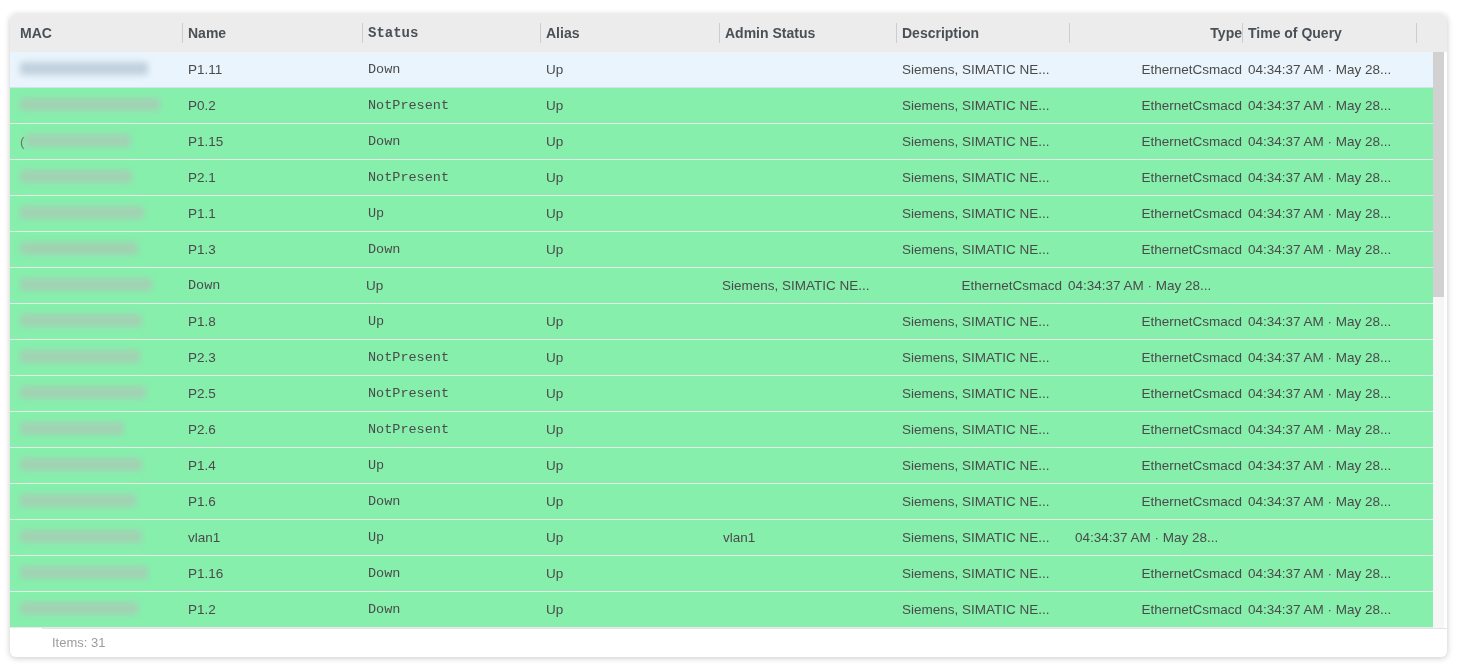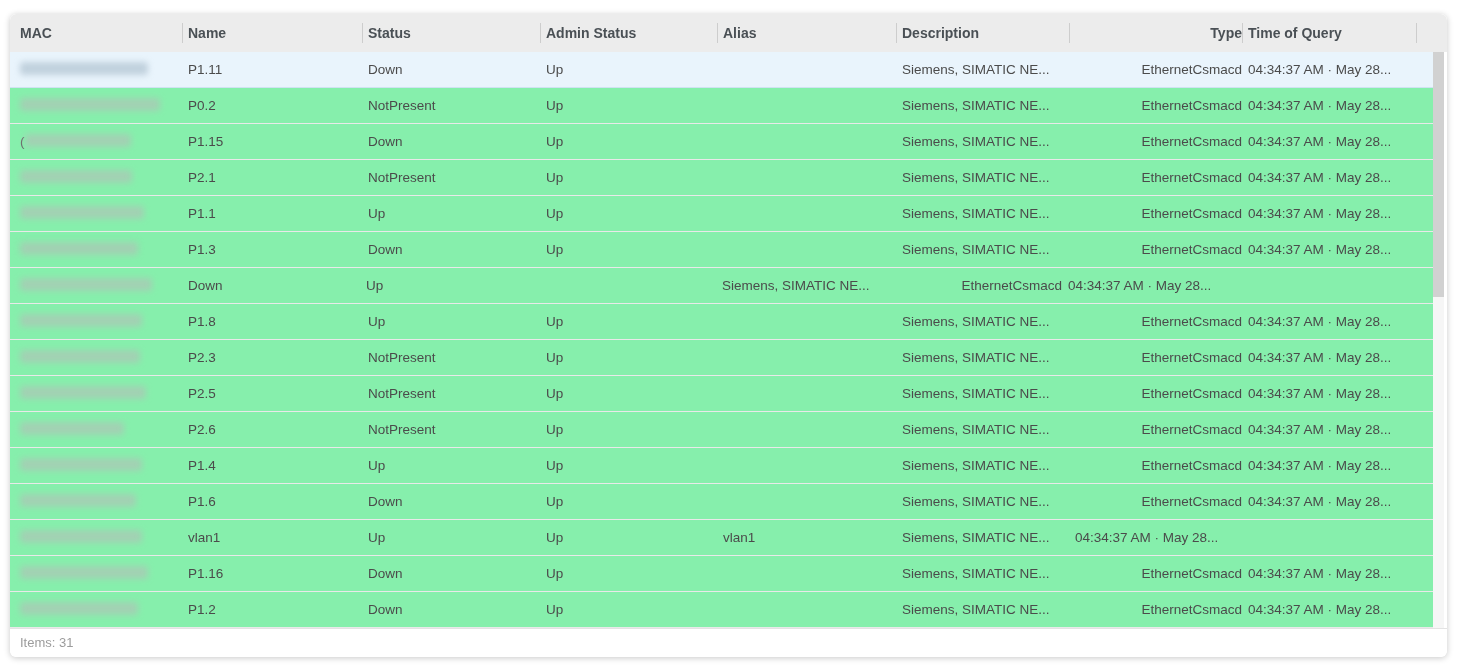--- a/index.html
+++ b/index.html
@@ -38,21 +38,21 @@
     content: "";
     position: absolute; left: 0; top: 9px;
     width: 1px; height: 20px;
     background: #cdcdcd;
   }
   .th.spacer { flex: 1; }
 
   
   .c0 { width: 172px; padding-left: 10px; }
   .c1 { width: 180px; }
-  .c2 { width: 178px; }
+  .c2 { width: 178px; font-family: Liberation Mono, monospace; }
   .c3 { width: 177px; }
   .c4 { width: 179px; }
   .c5 { width: 173px; }
   .c6 { width: 173px; text-align: right; }
   .c7 { width: 174px; }
 
   
   .tbody { position: relative; height: 576px; background: #ffffff; }
   .rows { width: 1423px; }
   .row {
@@ -99,34 +99,35 @@
   
   .tfoot {
     height: 29px;
     border-top: 1px solid #e3e3e3;
     background: #ffffff;
     line-height: 28px;
     padding-left: 10px;
     font-size: 13px;
     color: var(--footer-text, #9c9c9c);
     border-radius: 0 0 6px 6px;
+    margin-left: 32px;
   }
 </style>
 </head>
 <body style="--header-bg: #ececec; --header-text: #4a5055; --row-text: #4b4b4b; --selected-row-bg: #e9f4fc; --scrollbar-track: #f6f6f6; --scrollbar-thumb: #d1d1d1; --footer-text: #9c9c9c;">
 
 <div class="page">
   <div class="panel">
 
     <div class="thead">
       <div class="th c0">MAC</div>
       <div class="th c1 tick">Name</div>
       <div class="th c2 tick">Status</div>
+      <div class="th c4 tick">Alias</div>
       <div class="th c3 tick">Admin Status</div>
-      <div class="th c4 tick">Alias</div>
       <div class="th c5 tick">Description</div>
       <div class="th c6 tick">Type</div>
       <div class="th c7 tick">Time of Query</div>
       <div class="th spacer tick"></div>
     </div>
 
     <div class="tbody">
       <div class="rows" id="rows">
           <div class="row selected">
     <div class="td c0">

